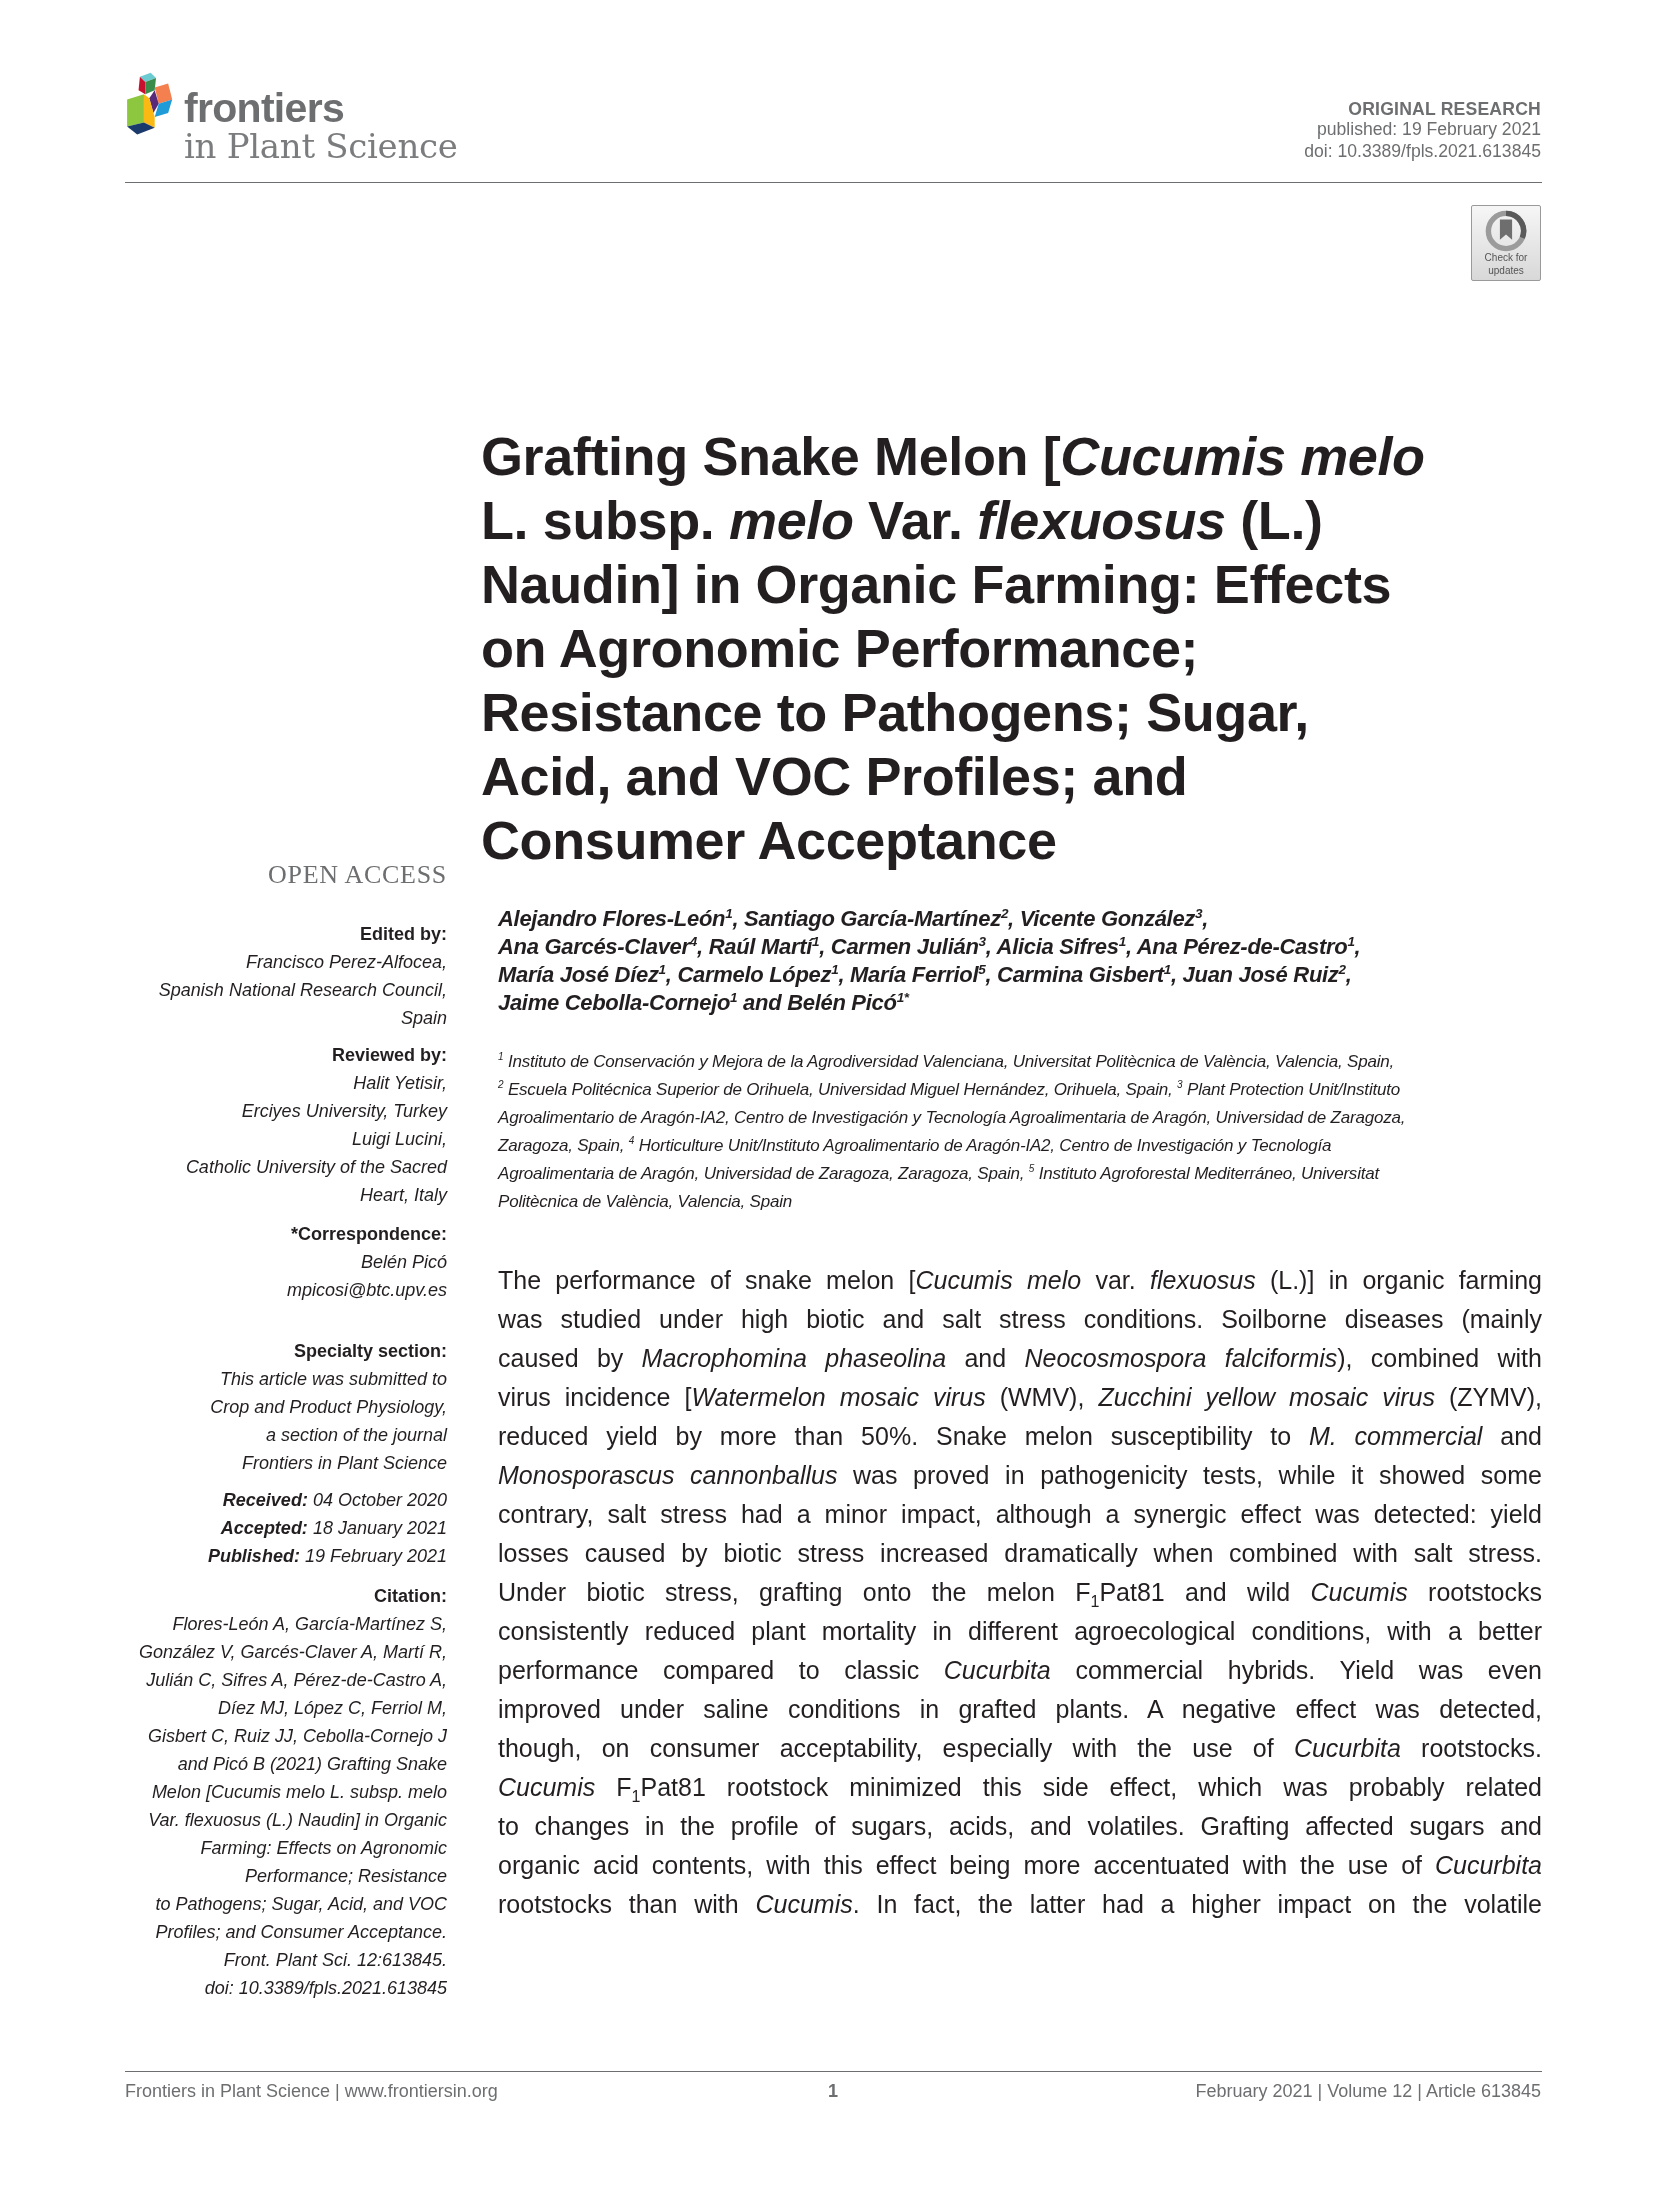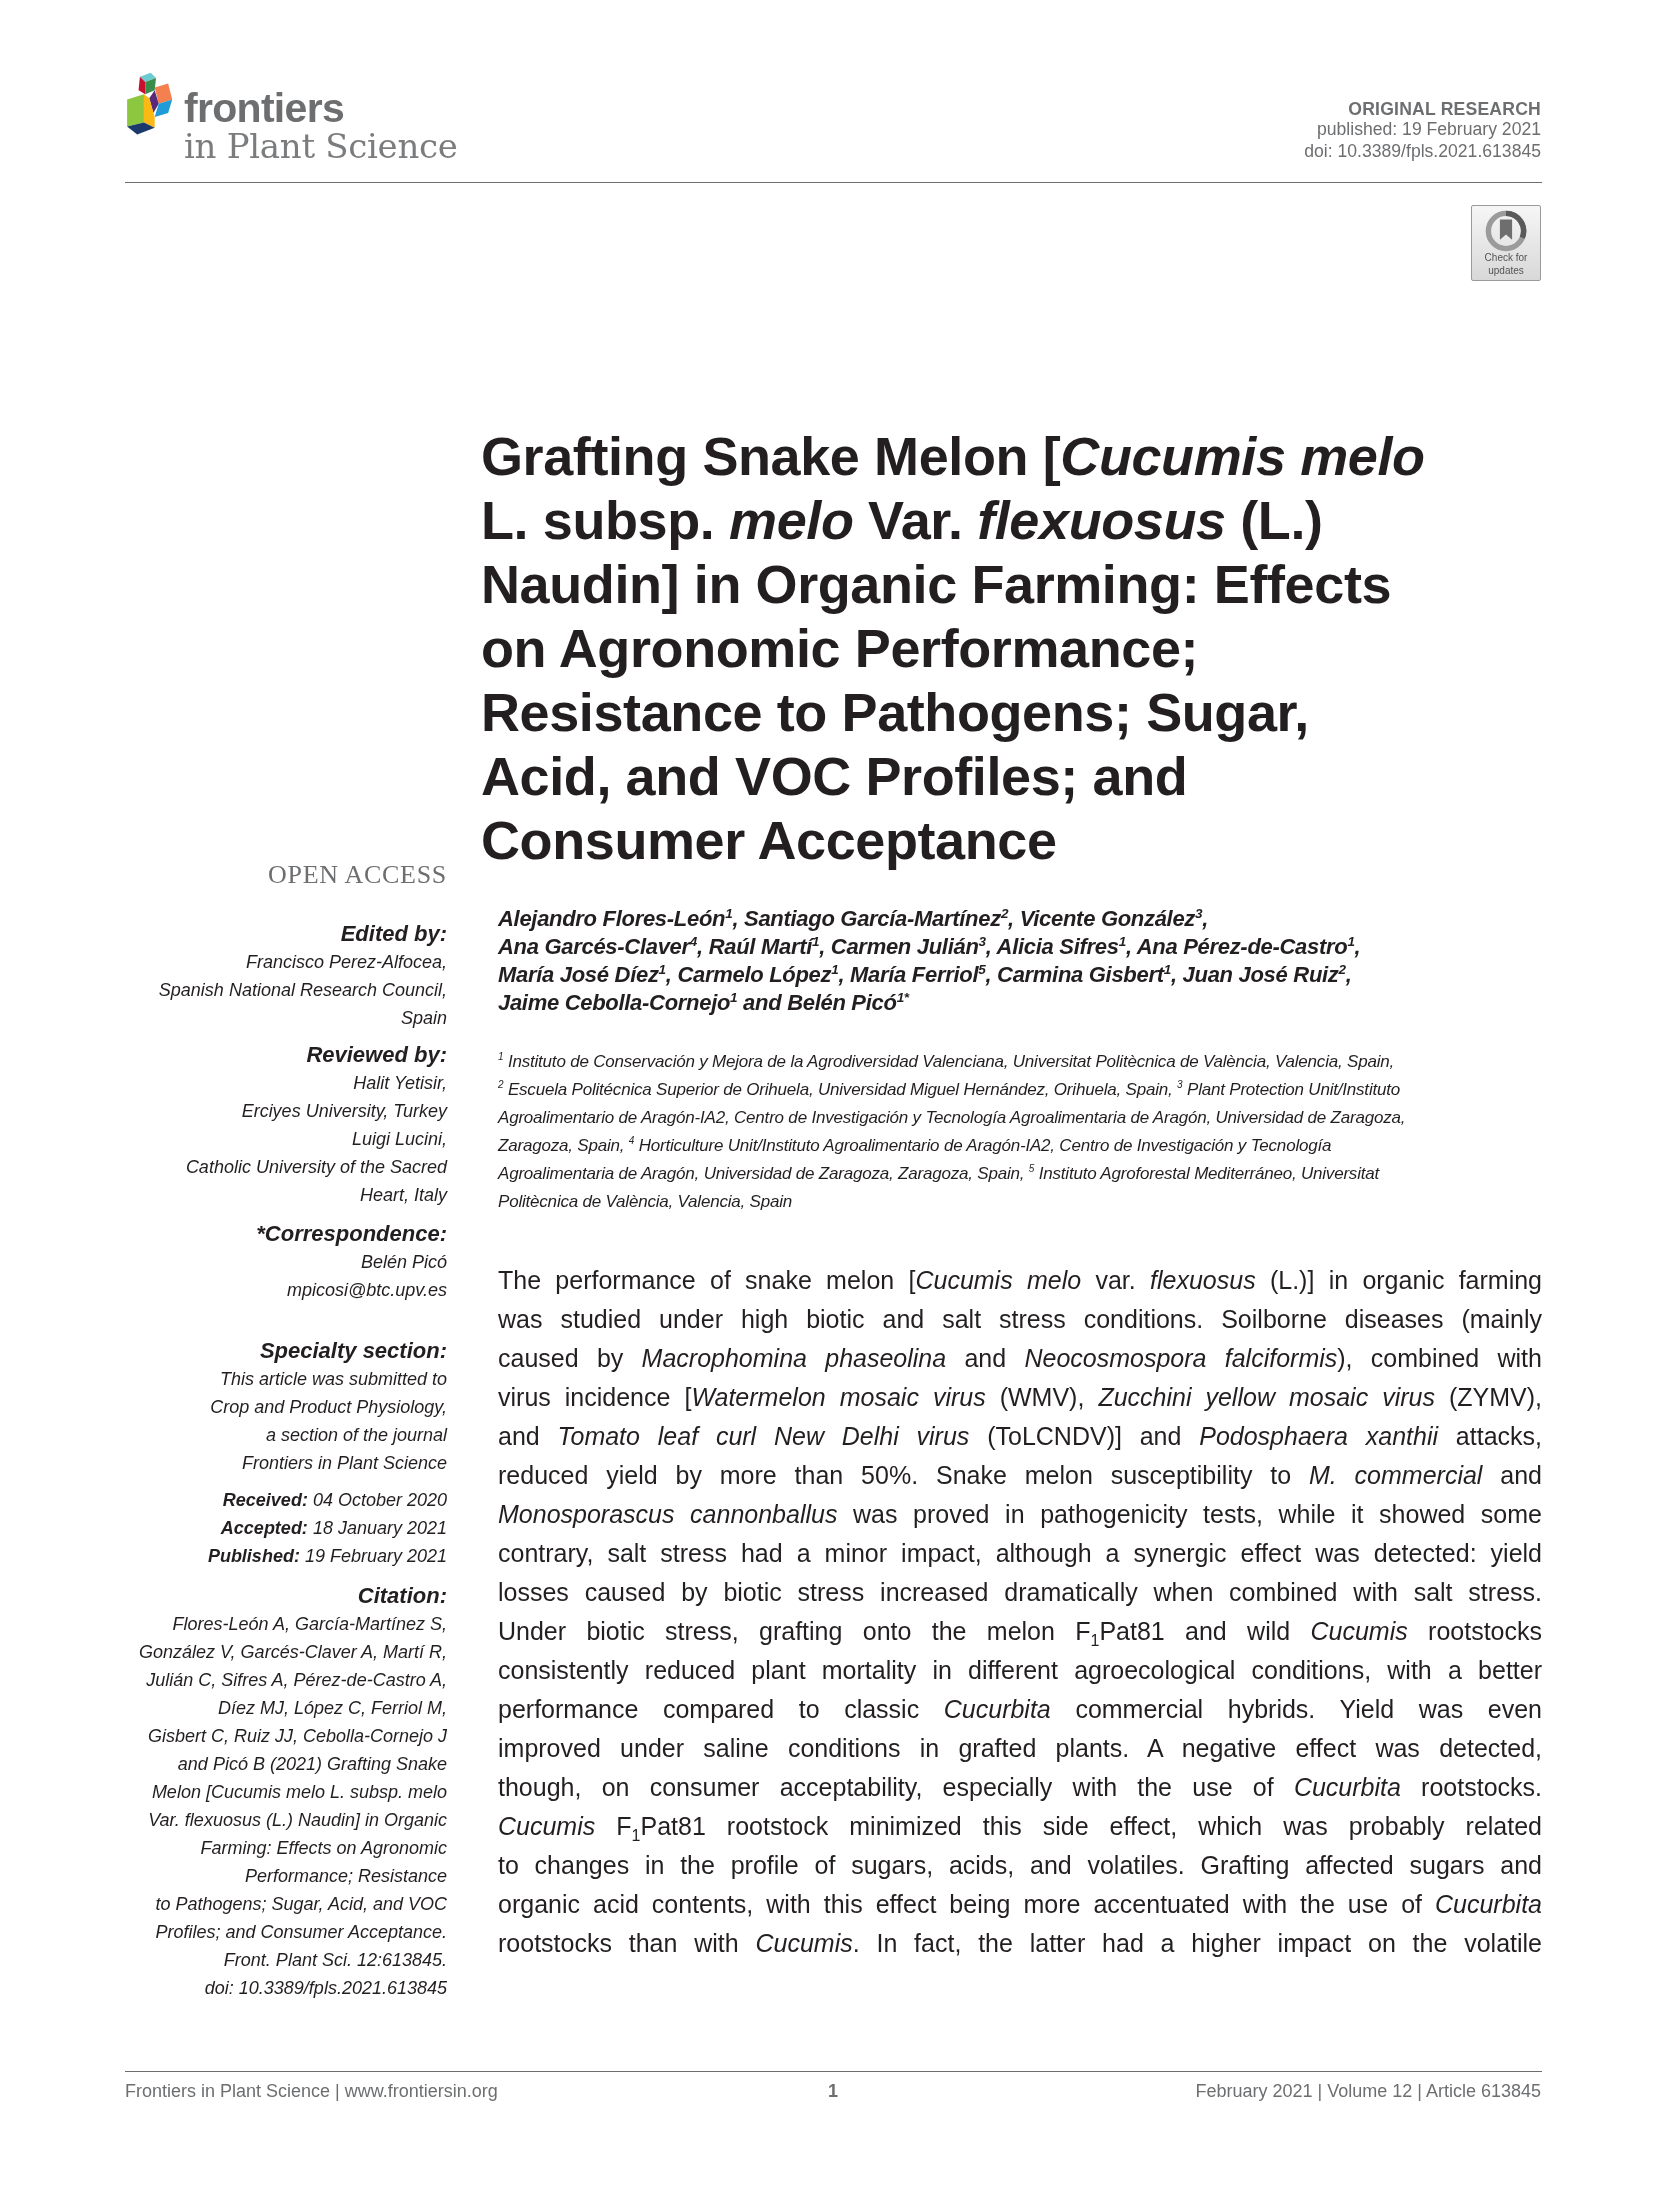--- a/index.html
+++ b/index.html
@@ -27,21 +27,21 @@
   
   #title { left: 481px; top: 424px; width: 1054px; font-size: 54px; font-weight: bold; line-height: 64px;
            color: #231f20; letter-spacing: -0.4px; }
   #title .ln { display: block; white-space: nowrap; }
 
   
   #sidebar { left: 125px; top: 0; width: 322px; text-align: right; color: #231f20; }
   #sidebar .open-access { position: absolute; right: 0; top: 860px; font-family: "Liberation Serif", "DejaVu Serif", serif;
                           font-size: 26px; color: #6d6e70; letter-spacing: 0.7px; white-space: nowrap; }
   .sb-block { position: absolute; right: 0; width: 351px; text-align: right; }
-  .sb-block .h { font-size: 22px; font-weight: bold; font-style: italic; line-height: 28px; }
+  .sb-block .h { font-size: 18px; font-weight: bold; line-height: 28px; }
   .sb-block .t { font-size: 18px; font-style: italic; line-height: 28px; white-space: nowrap; }
   .sb-block .d { font-size: 18px; line-height: 28px; white-space: nowrap; }
   .sb-block .d b { font-style: italic; }
   .sb-block .d i { font-style: italic; }
 
   
   #authors { left: 498px; top: 905px; width: 1054px; font-size: 22px; font-weight: bold; font-style: italic;
              line-height: 28px; letter-spacing: -0.3px; }
   #authors .ln { display: block; white-space: nowrap; }
   #authors sup { font-size: 13.5px; line-height: 0; }
@@ -180,21 +180,20 @@
   <span class="ln">Zaragoza, Spain, <sup>4</sup> Horticulture Unit/Instituto Agroalimentario de Aragón-IA2, Centro de Investigación y Tecnología</span>
   <span class="ln">Agroalimentaria de Aragón, Universidad de Zaragoza, Zaragoza, Spain, <sup>5</sup> Instituto Agroforestal Mediterráneo, Universitat</span>
   <span class="ln">Politècnica de València, Valencia, Spain</span>
 </div>
 
 <div id="abstract" class="abs">
   <span class="ln">The performance of snake melon [<i>Cucumis melo</i> var. <i>flexuosus</i> (L.)] in organic farming</span>
   <span class="ln">was studied under high biotic and salt stress conditions. Soilborne diseases (mainly</span>
   <span class="ln">caused by <i>Macrophomina phaseolina</i> and <i>Neocosmospora falciformis</i>), combined with</span>
   <span class="ln">virus incidence [<i>Watermelon mosaic virus</i> (WMV), <i>Zucchini yellow mosaic virus</i> (ZYMV),</span>
-  <span class="ln">and <i>Tomato leaf curl New Delhi virus</i> (ToLCNDV)] and <i>Podosphaera xanthii</i> attacks,</span>
   <span class="ln">reduced yield by more than 50%. Snake melon susceptibility to <i>M. commercial</i> and</span>
   <span class="ln"><i>Monosporascus cannonballus</i> was proved in pathogenicity tests, while it showed some</span>
   <span class="ln">contrary, salt stress had a minor impact, although a synergic effect was detected: yield</span>
   <span class="ln">losses caused by biotic stress increased dramatically when combined with salt stress.</span>
   <span class="ln">Under biotic stress, grafting onto the melon F<sub>1</sub>Pat81 and wild <i>Cucumis</i> rootstocks</span>
   <span class="ln">consistently reduced plant mortality in different agroecological conditions, with a better</span>
   <span class="ln">performance compared to classic <i>Cucurbita</i> commercial hybrids. Yield was even</span>
   <span class="ln">improved under saline conditions in grafted plants. A negative effect was detected,</span>
   <span class="ln">though, on consumer acceptability, especially with the use of <i>Cucurbita</i> rootstocks.</span>
   <span class="ln"><i>Cucumis</i> F<sub>1</sub>Pat81 rootstock minimized this side effect, which was probably related</span>

